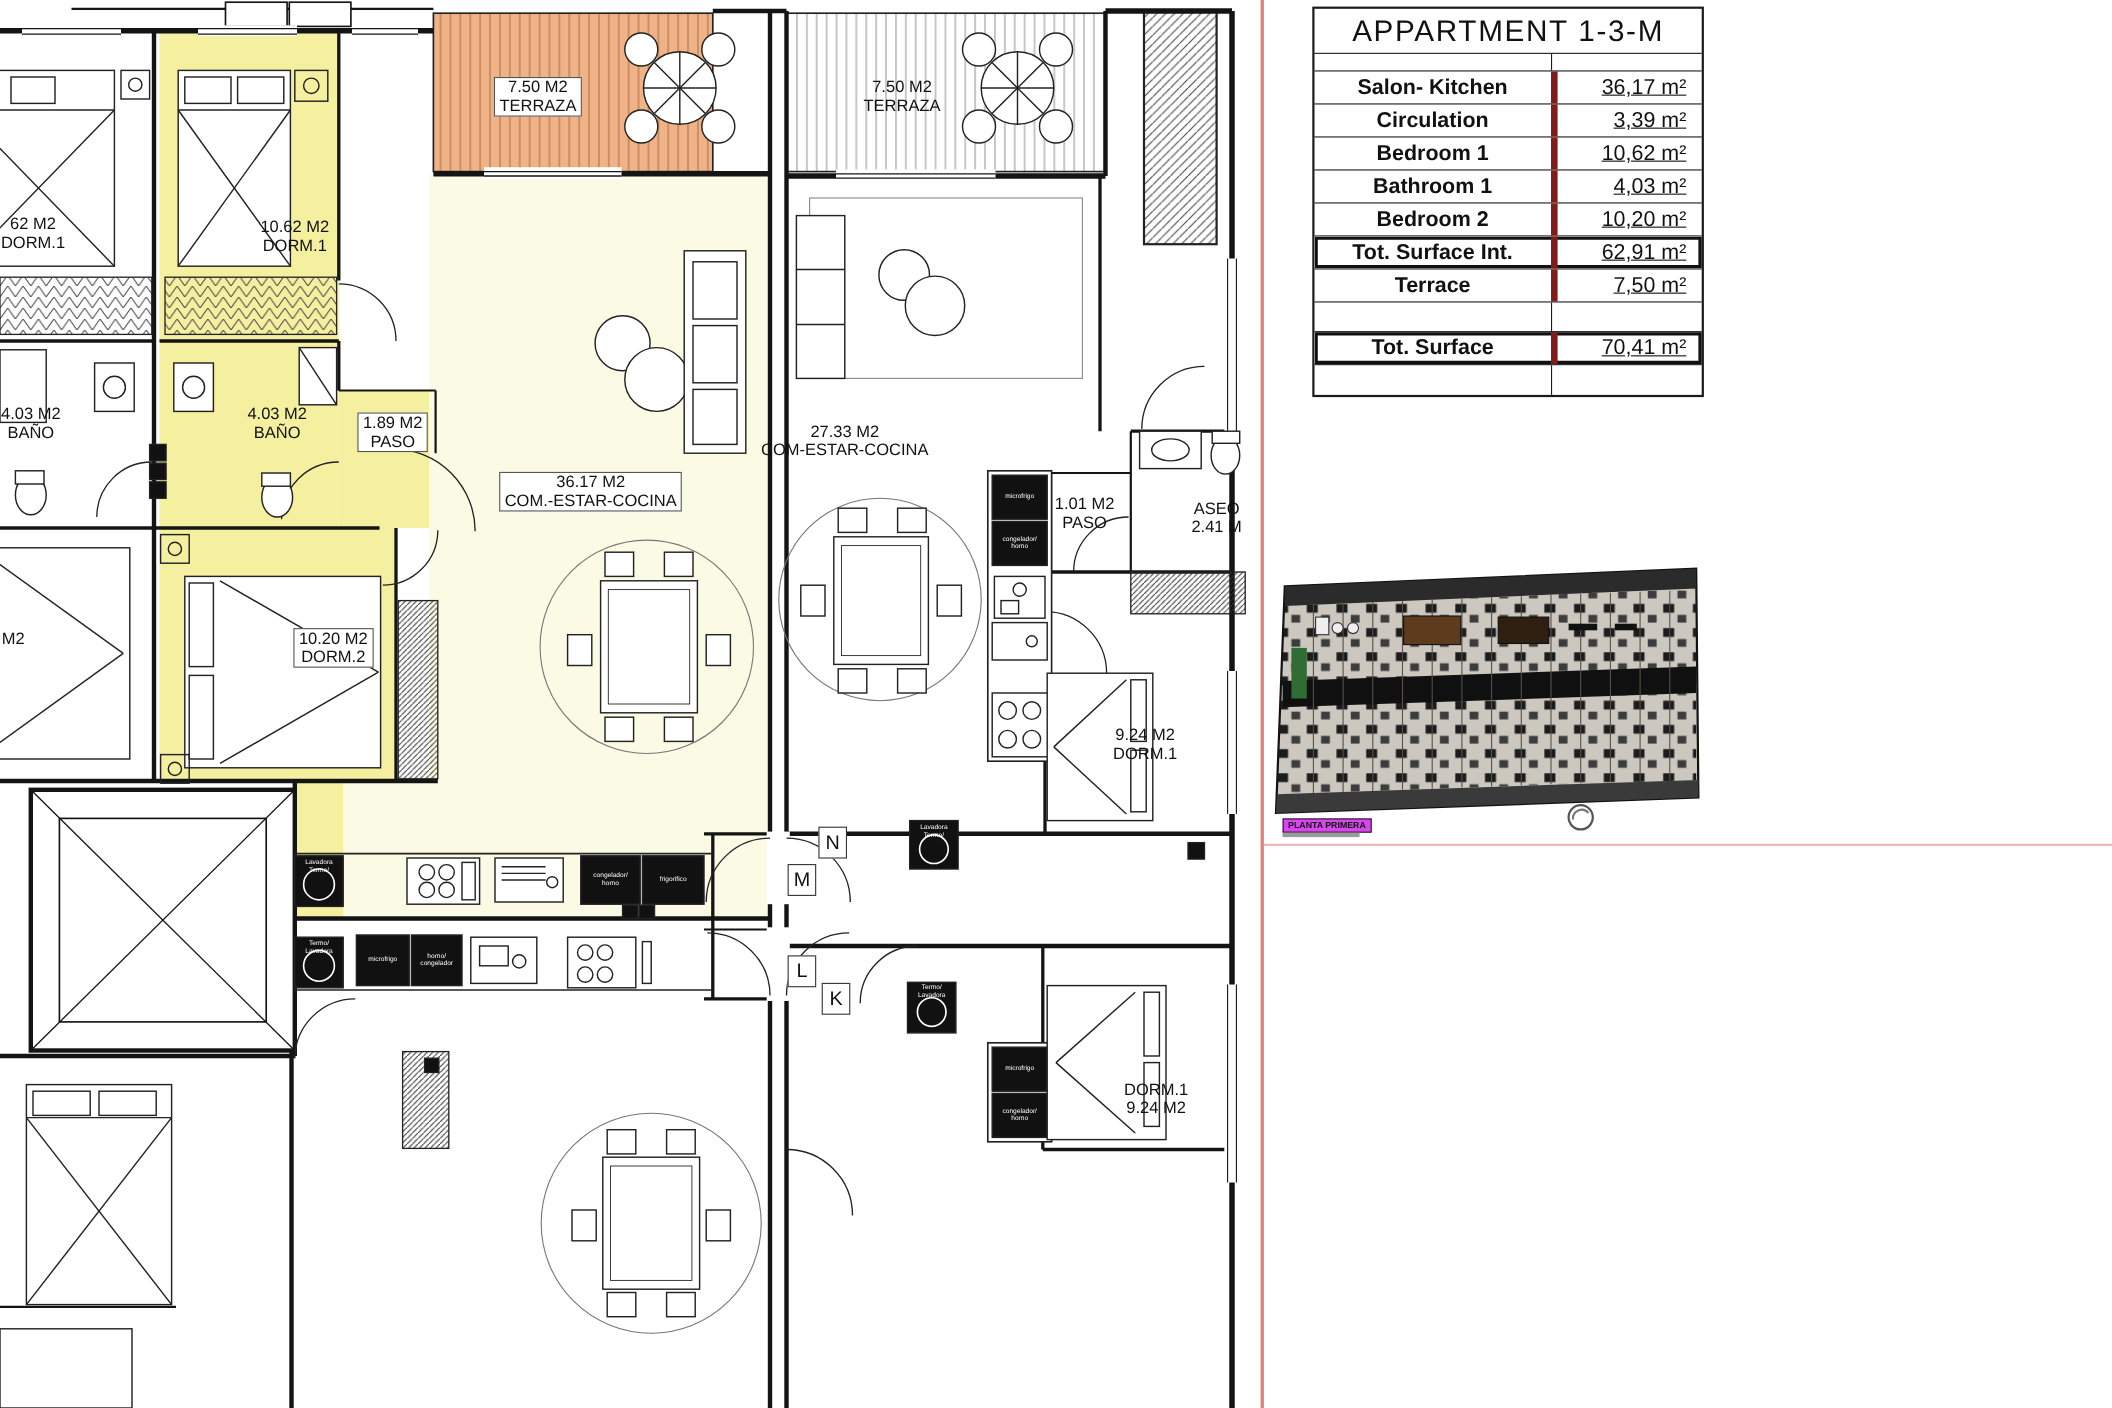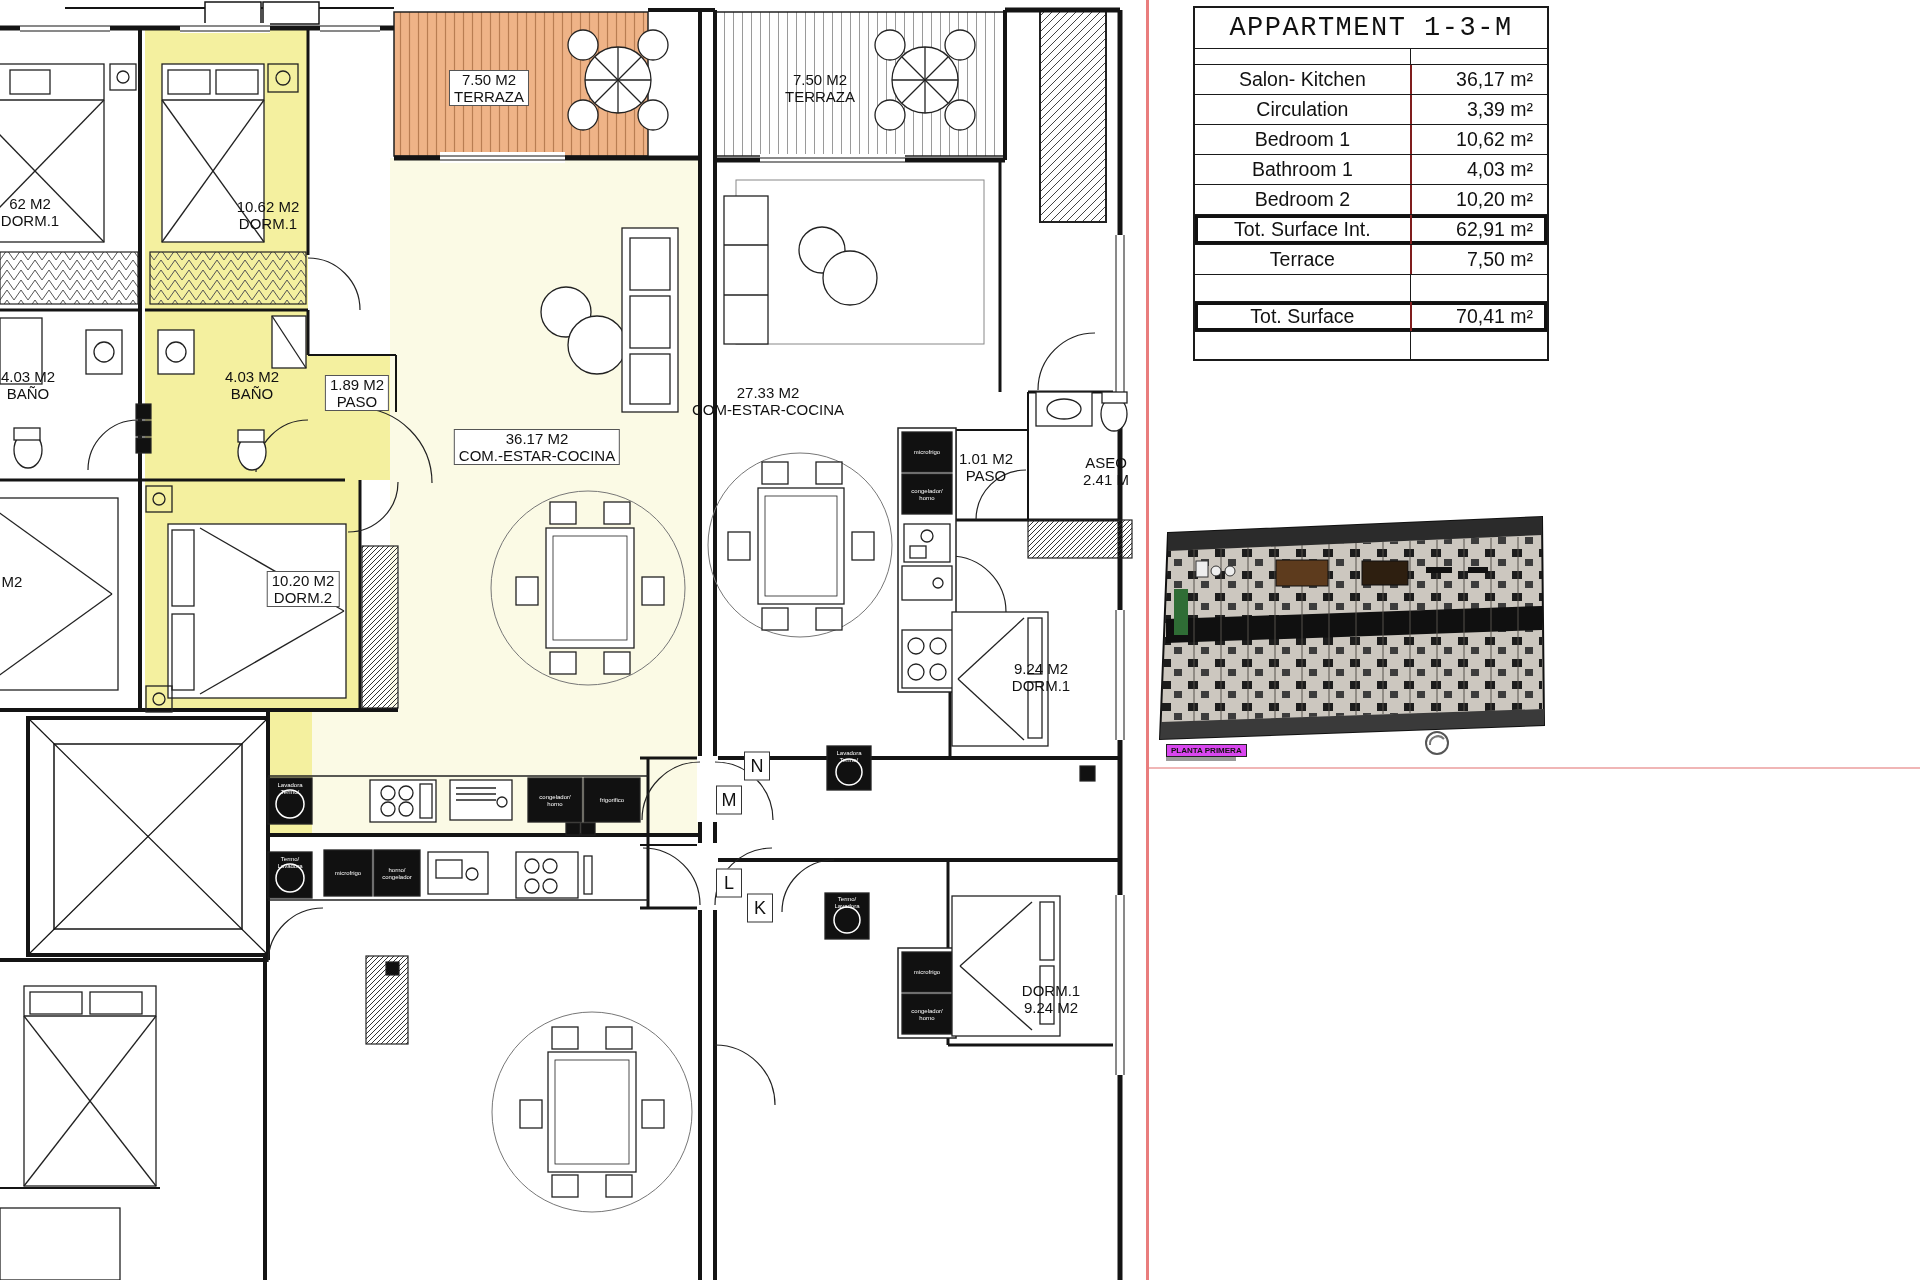--- a/index.html
+++ b/index.html
@@ -23,24 +23,24 @@
   .app-label{
     position:absolute;transform:translate(-50%,-50%);font-size:6px;line-height:6.5px;
     color:#fff;text-align:center;width:42px;z-index:6;pointer-events:none;
   }
   .vline-red{position:absolute;left:1146px;top:0;width:3px;height:1280px;background:#e97d7d;z-index:9;}
   .hline-pink{position:absolute;left:1149px;top:767px;width:771px;height:2px;background:#f0b6b6;z-index:9;}
 
   
   .area-table{position:absolute;left:1193px;top:6px;width:352px;border:2px solid #1a1a1a;background:#fff;z-index:4;}
   .t-title{height:40px;display:flex;align-items:center;justify-content:center;
-    font-size:27px;letter-spacing:1.5px;border-bottom:1px solid #1a1a1a;font-family:Liberation Mono, monospace;}
+    font-size:27px;letter-spacing:1.5px;border-bottom:1px solid #1a1a1a;}
   .t-row{display:flex;height:29px;border-bottom:1px solid #1a1a1a;font-size:19.5px;align-items:stretch;position:relative;}
-  .t-row .lab{flex:0 0 61%;display:flex;align-items:center;justify-content:center;border-right:2px solid #7f1d1d;}
-  .t-row .val{flex:1;display:flex;align-items:center;justify-content:flex-end;padding-right:14px;}
+  .t-row .lab{flex:0 0 61%;display:flex;align-items:center;justify-content:center;border-right:6px solid #7f1d1d;font-weight:bold;}
+  .t-row .val{flex:1;display:flex;align-items:center;justify-content:flex-end;padding-right:14px;text-decoration:underline;}
   .t-row.hl{box-shadow:inset 0 0 0 3px #111;}
   .t-blank{height:15px;border-bottom:1px solid #1a1a1a;position:relative;}
   .t-blank.tall{height:26px;}
   .t-blank .divider{position:absolute;left:61%;top:0;width:1px;height:100%;background:#1a1a1a;}
   .t-foot{height:27px;position:relative;}
   .t-foot .divider{position:absolute;left:61%;top:0;width:1px;height:100%;background:#1a1a1a;}
 
   
   .mini-wrap{position:absolute;left:1158px;top:503px;width:392px;height:262px;z-index:4;}
   .mini-caption{

